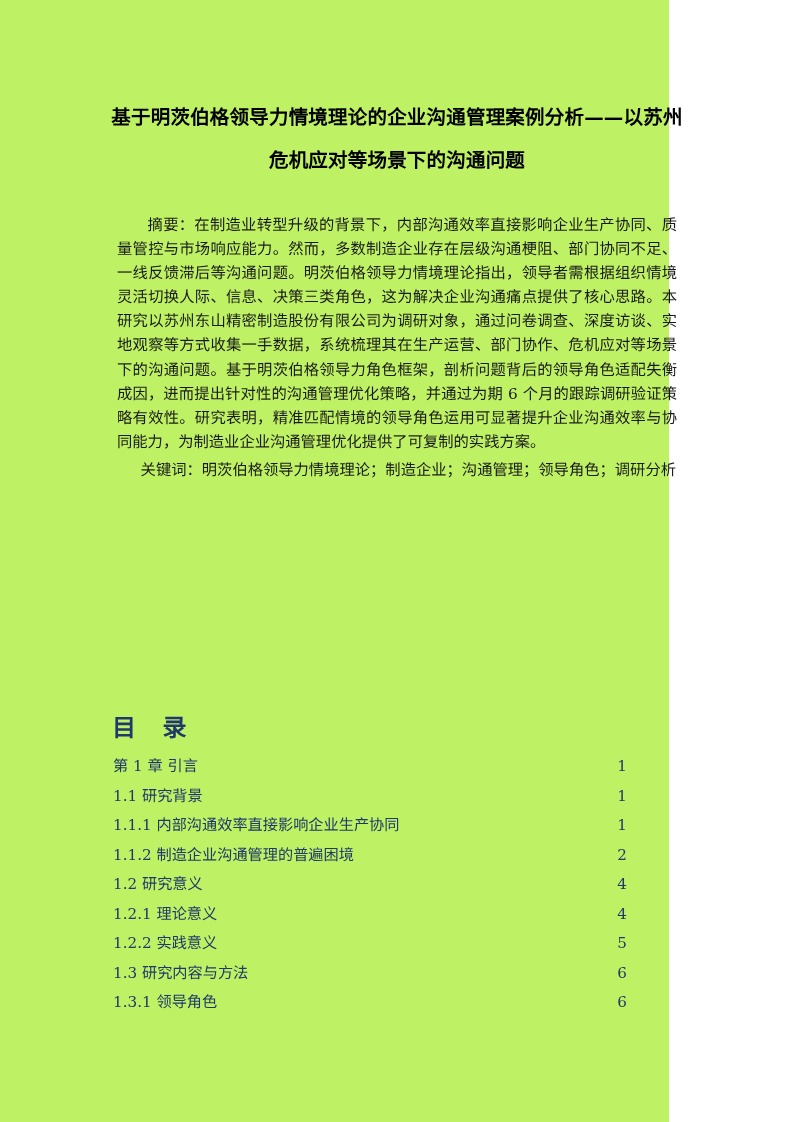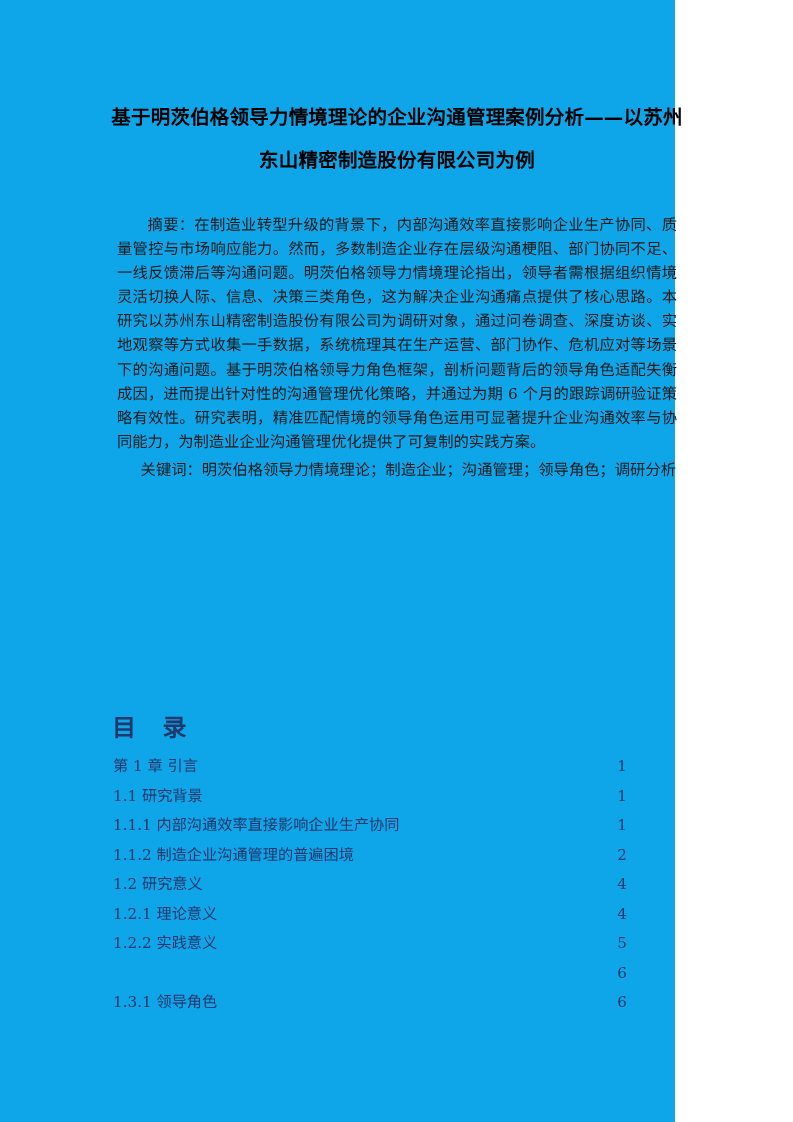--- a/index.html
+++ b/index.html
@@ -15,22 +15,21 @@
     color: #000000;
     overflow: hidden;
   }
 
   .page {
     position: absolute;
     left: 0;
     top: 0;
     width: 669px;
     height: 1122px;
-    background: #0ea5e9;
-    padding-left: 6px;
+    background: #bef264;
   }
 
   
   .doc-title {
     position: absolute;
     left: 108px;
     top: 96px;
     width: 578px;
     text-align: center;
     font-weight: bold;
@@ -131,21 +130,21 @@
     padding-left: 0px;
   }
 </style>
 </head>
 <body>
 
 <div class="page">
 
   <div class="doc-title">
     <span class="tline">基于明茨伯格领导力情境理论的企业沟通管理案例分析——以苏州</span>
-    <span class="tline">东山精密制造股份有限公司为例</span>
+    <span class="tline">危机应对等场景下的沟通问题</span>
   </div>
 
   <div class="abstract">
     <p>摘要：在制造业转型升级的背景下，内部沟通效率直接影响企业生产协同、质量管控与市场响应能力。然而，多数制造企业存在层级沟通梗阻、部门协同不足、一线反馈滞后等沟通问题。明茨伯格领导力情境理论指出，领导者需根据组织情境灵活切换人际、信息、决策三类角色，这为解决企业沟通痛点提供了核心思路。本研究以苏州东山精密制造股份有限公司为调研对象，通过问卷调查、深度访谈、实地观察等方式收集一手数据，系统梳理其在生产运营、部门协作、危机应对等场景下的沟通问题。基于明茨伯格领导力角色框架，剖析问题背后的领导角色适配失衡成因，进而提出针对性的沟通管理优化策略，并通过为期 6 个月的跟踪调研验证策略有效性。研究表明，精准匹配情境的领导角色运用可显著提升企业沟通效率与协同能力，为制造业企业沟通管理优化提供了可复制的实践方案。</p>
   </div>
 
   <div class="keywords">
     <p>关键词：明茨伯格领导力情境理论；制造企业；沟通管理；领导角色；调研分析</p>
   </div>
 
@@ -181,20 +180,21 @@
       <span class="toc-label">1.2.1 理论意义</span>
       <span class="toc-dots"></span>
       <span class="toc-page">4</span>
     </div>
     <div class="toc-item">
       <span class="toc-label">1.2.2 实践意义</span>
       <span class="toc-dots"></span>
       <span class="toc-page">5</span>
     </div>
     <div class="toc-item">
+      <span class="toc-label">1.3 研究内容与方法</span>
       <span class="toc-dots"></span>
       <span class="toc-page">6</span>
     </div>
     <div class="toc-item">
       <span class="toc-label">1.3.1 领导角色</span>
       <span class="toc-dots"></span>
       <span class="toc-page">6</span>
     </div>
   </div>
 

